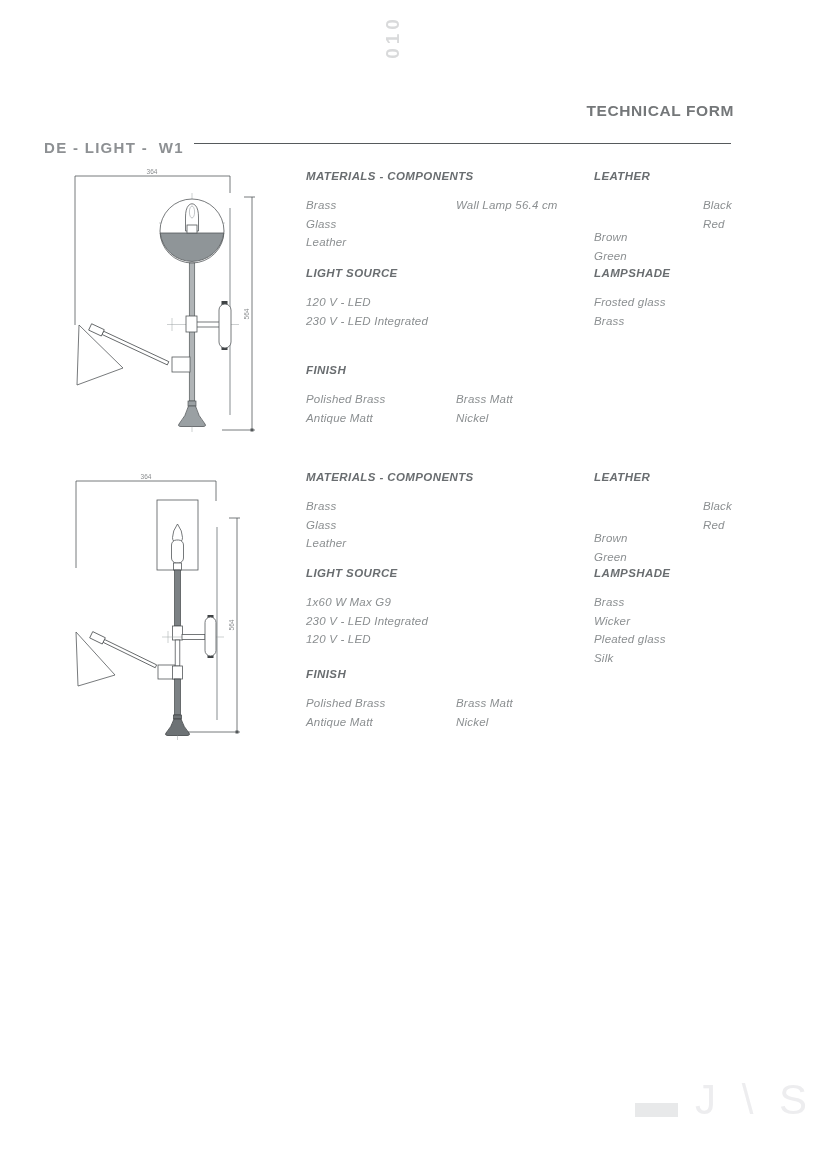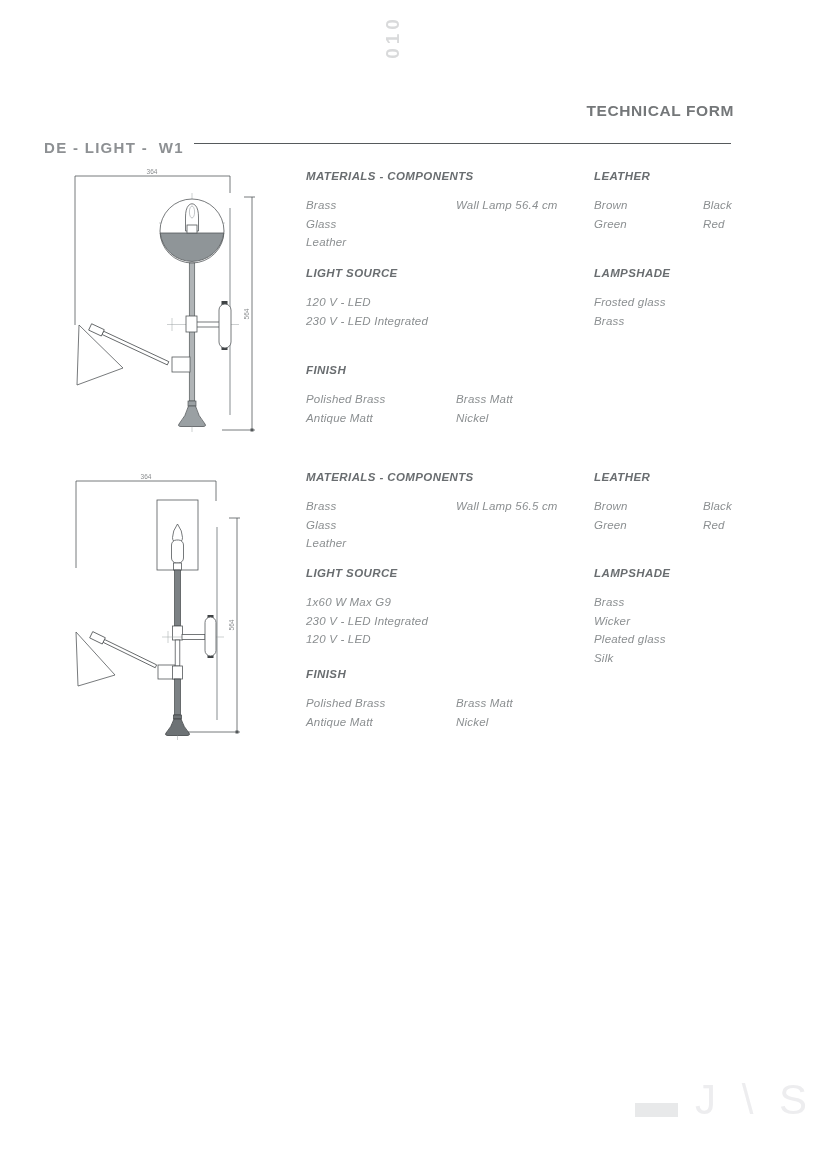--- a/index.html
+++ b/index.html
@@ -41,21 +41,21 @@
   
   .specs { position:absolute; width:426px; height:280px; }
   .group { position:absolute; width:288px;font-style:italic; }
   .g-left  { left:0; }
   .g-right { left:288px; width:138px; }
   .spec-heading {
     font-size:11.5px; font-weight:bold; letter-spacing:.4px; color:#696d70;
   }
   .spec-cols { display:flex; margin-top:14px;gap:36px; }
   .spec-col   { width:114px; }
-  .spec-col.narrow { width:100px; }
+  .spec-col.narrow { width:100px;margin-top:32px; }
   .spec-col.rest { flex:1; }
   .spec-item {
     font-size:11.5px; line-height:18.5px; letter-spacing:.2px; color:#8b8f91;
     white-space:nowrap;
   }
 
   
   .drawing { position:absolute; }
   .ln   { stroke:#54585a; stroke-width:.8; fill:none; }
   .thin { stroke:#9aa0a3; stroke-width:.5; fill:none; }
@@ -282,23 +282,20 @@
 
   <div class="specs" style="left:306px;top:471px">
     <div class="group g-left" style="top:0">
       <div class="spec-heading">MATERIALS - COMPONENTS</div>
       <div class="spec-cols">
         <div class="spec-col">
           <div class="spec-item">Brass</div>
           <div class="spec-item">Glass</div>
           <div class="spec-item">Leather</div>
         </div>
-        <div class="spec-col rest">
-          <div class="spec-item">Wall Lamp 56.5 cm</div>
-        </div>
       </div>
     </div>
     <div class="group g-right" style="top:0">
       <div class="spec-heading">LEATHER</div>
       <div class="spec-cols">
         <div class="spec-col narrow">
           <div class="spec-item">Brown</div>
           <div class="spec-item">Green</div>
         </div>
         <div class="spec-col rest">

